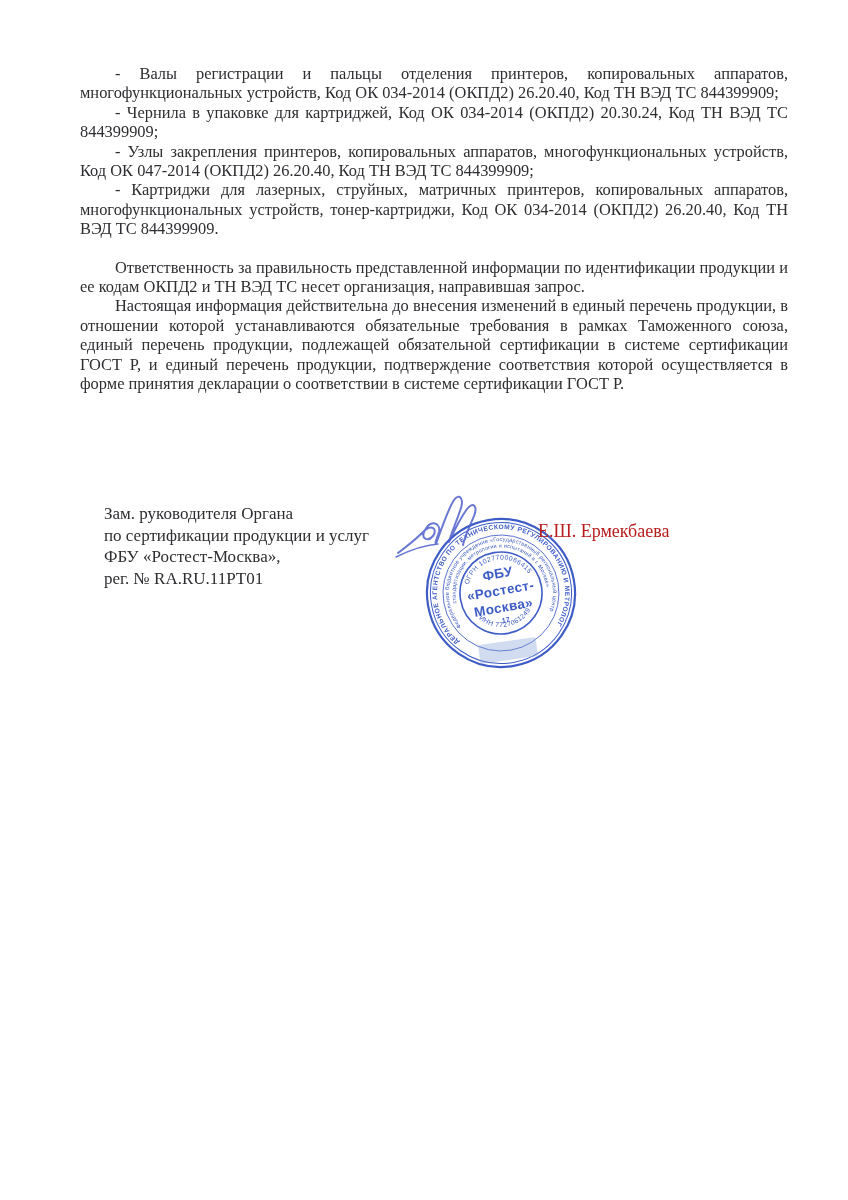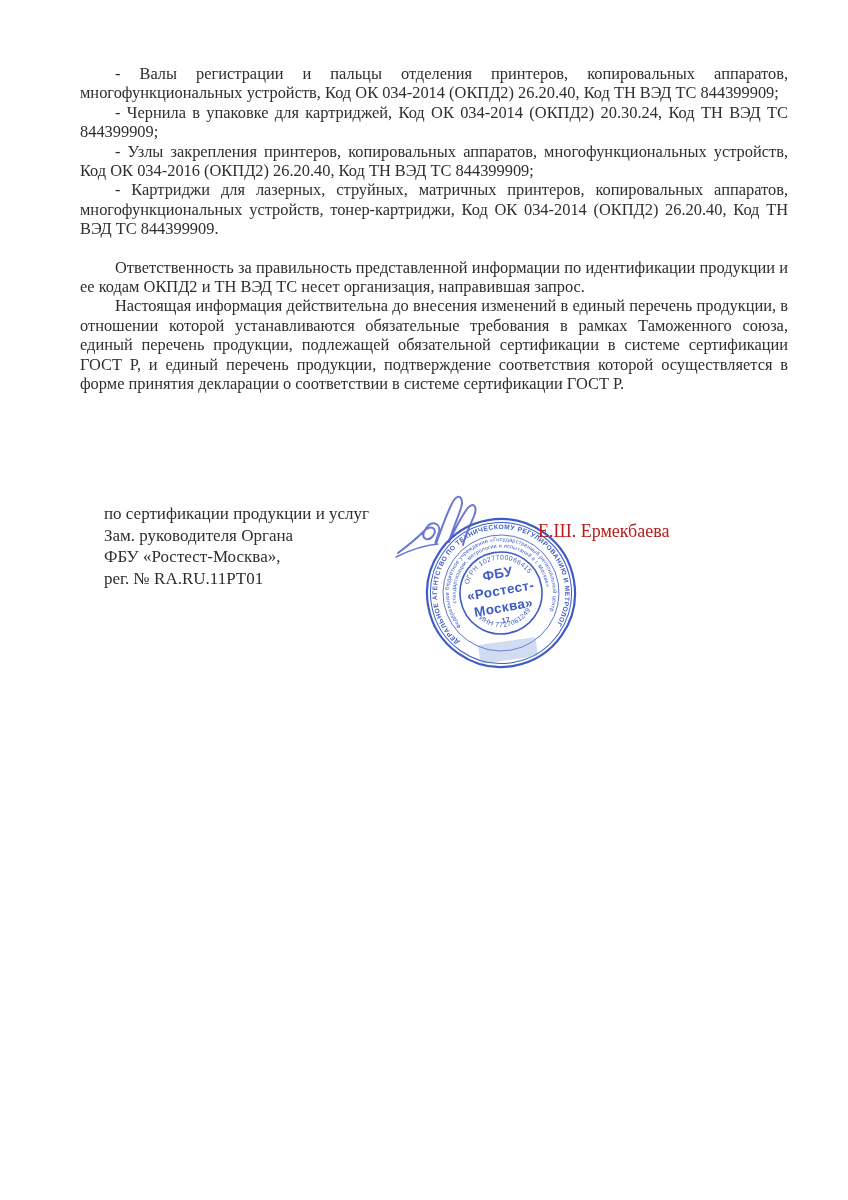--- a/index.html
+++ b/index.html
@@ -69,29 +69,29 @@
   }
 </style>
 </head>
 <body>
 
 <div class="page">
 
   <div class="body-block">
     <p>- Валы регистрации и пальцы отделения принтеров, копировальных аппаратов, многофункциональных устройств, Код ОК 034-2014 (ОКПД2) 26.20.40, Код ТН ВЭД ТС 844399909;</p>
     <p>- Чернила в упаковке для картриджей, Код ОК 034-2014 (ОКПД2) 20.30.24, Код ТН ВЭД ТС 844399909;</p>
-    <p>- Узлы закрепления принтеров, копировальных аппаратов, многофункциональных устройств, Код ОК 034-2016 (ОКПД2) 26.20.40, Код ТН ВЭД ТС 844399909;</p>
+    <p>- Узлы закрепления принтеров, копировальных аппаратов, многофункциональных устройств, Код ОК 047-2014 (ОКПД2) 26.20.40, Код ТН ВЭД ТС 844399909;</p>
     <p>- Картриджи для лазерных, струйных, матричных принтеров, копировальных аппаратов, многофункциональных устройств, тонер-картриджи, Код ОК 034-2014 (ОКПД2) 26.20.40, Код ТН ВЭД ТС 844399909.</p>
     <p class="gap-before">Ответственность за правильность представленной информации по идентификации продукции и ее кодам ОКПД2 и ТН ВЭД ТС несет организация, направившая запрос.</p>
     <p>Настоящая информация действительна до внесения изменений в единый перечень продукции, в отношении которой устанавливаются обязательные требования в рамках Таможенного союза, единый перечень продукции, подлежащей обязательной сертификации в системе сертификации ГОСТ Р, и единый перечень продукции, подтверждение соответствия которой осуществляется в форме принятия декларации о соответствии в системе сертификации ГОСТ Р.</p>
   </div>
 
   <div class="sig-block">
+    <div>Зам. руководителя Органа</div>
     <div>по сертификации продукции и услуг</div>
-    <div>Зам. руководителя Органа</div>
     <div>ФБУ «Ростест-Москва»,</div>
     <div>рег. № RA.RU.11РТ01</div>
   </div>
 
   <div class="stamp-wrap">
     <svg width="174" height="174" viewBox="0 0 174 174" xmlns="http://www.w3.org/2000/svg">
       <defs>
         <path id="arcOuter" d="M 38.0 128.1 A 64 64 0 1 1 136.0 128.1"></path>
         <path id="arcMid1" d="M 53.6 126.9 A 52 52 0 1 1 120.4 126.9"></path>
         <path id="arcMid2" d="M 52.2 116.3 A 45.5 45.5 0 1 1 121.8 116.3"></path>

